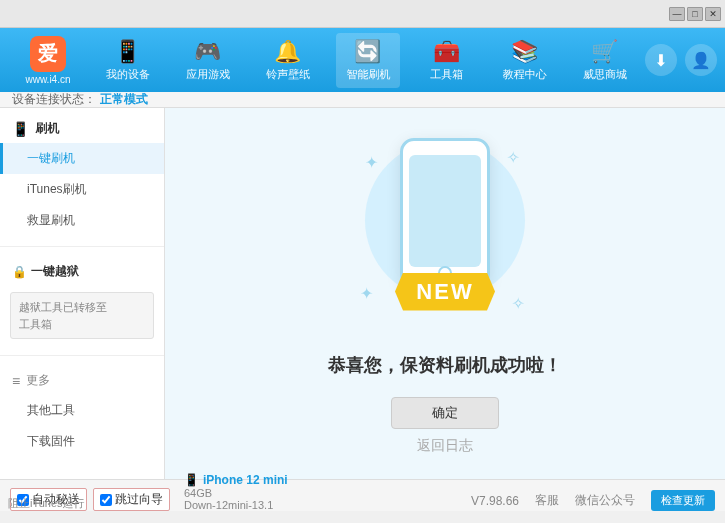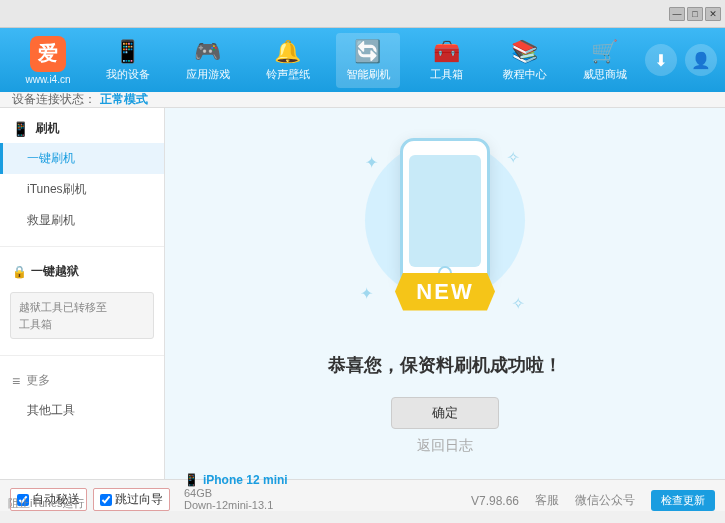--- a/index.html
+++ b/index.html
@@ -462,20 +462,21 @@
       </div>
       <div class="notice-box">
         <span>越狱工具已转移至</span><br>
         <span>工具箱</span>
       </div>
     </div>
     <div class="sidebar-divider"></div>
     <div class="sidebar-section">
       <div class="sidebar-section-title">更多</div>
       <div class="sidebar-item">其他工具</div>
+      <div class="sidebar-item">下载固件</div>
 
     </div>
   </div>
 
   <div class="content-area">
     <div class="success-illustration">
 
       <div style="position:absolute;left:50%;top:50%;transform:translate(-50%,-58%);width:160px;height:160px;background:rgba(180,230,255,0.45);border-radius:50%;z-index:1;"></div>
 
       <div class="sparkle sparkle-1">✦</div>

